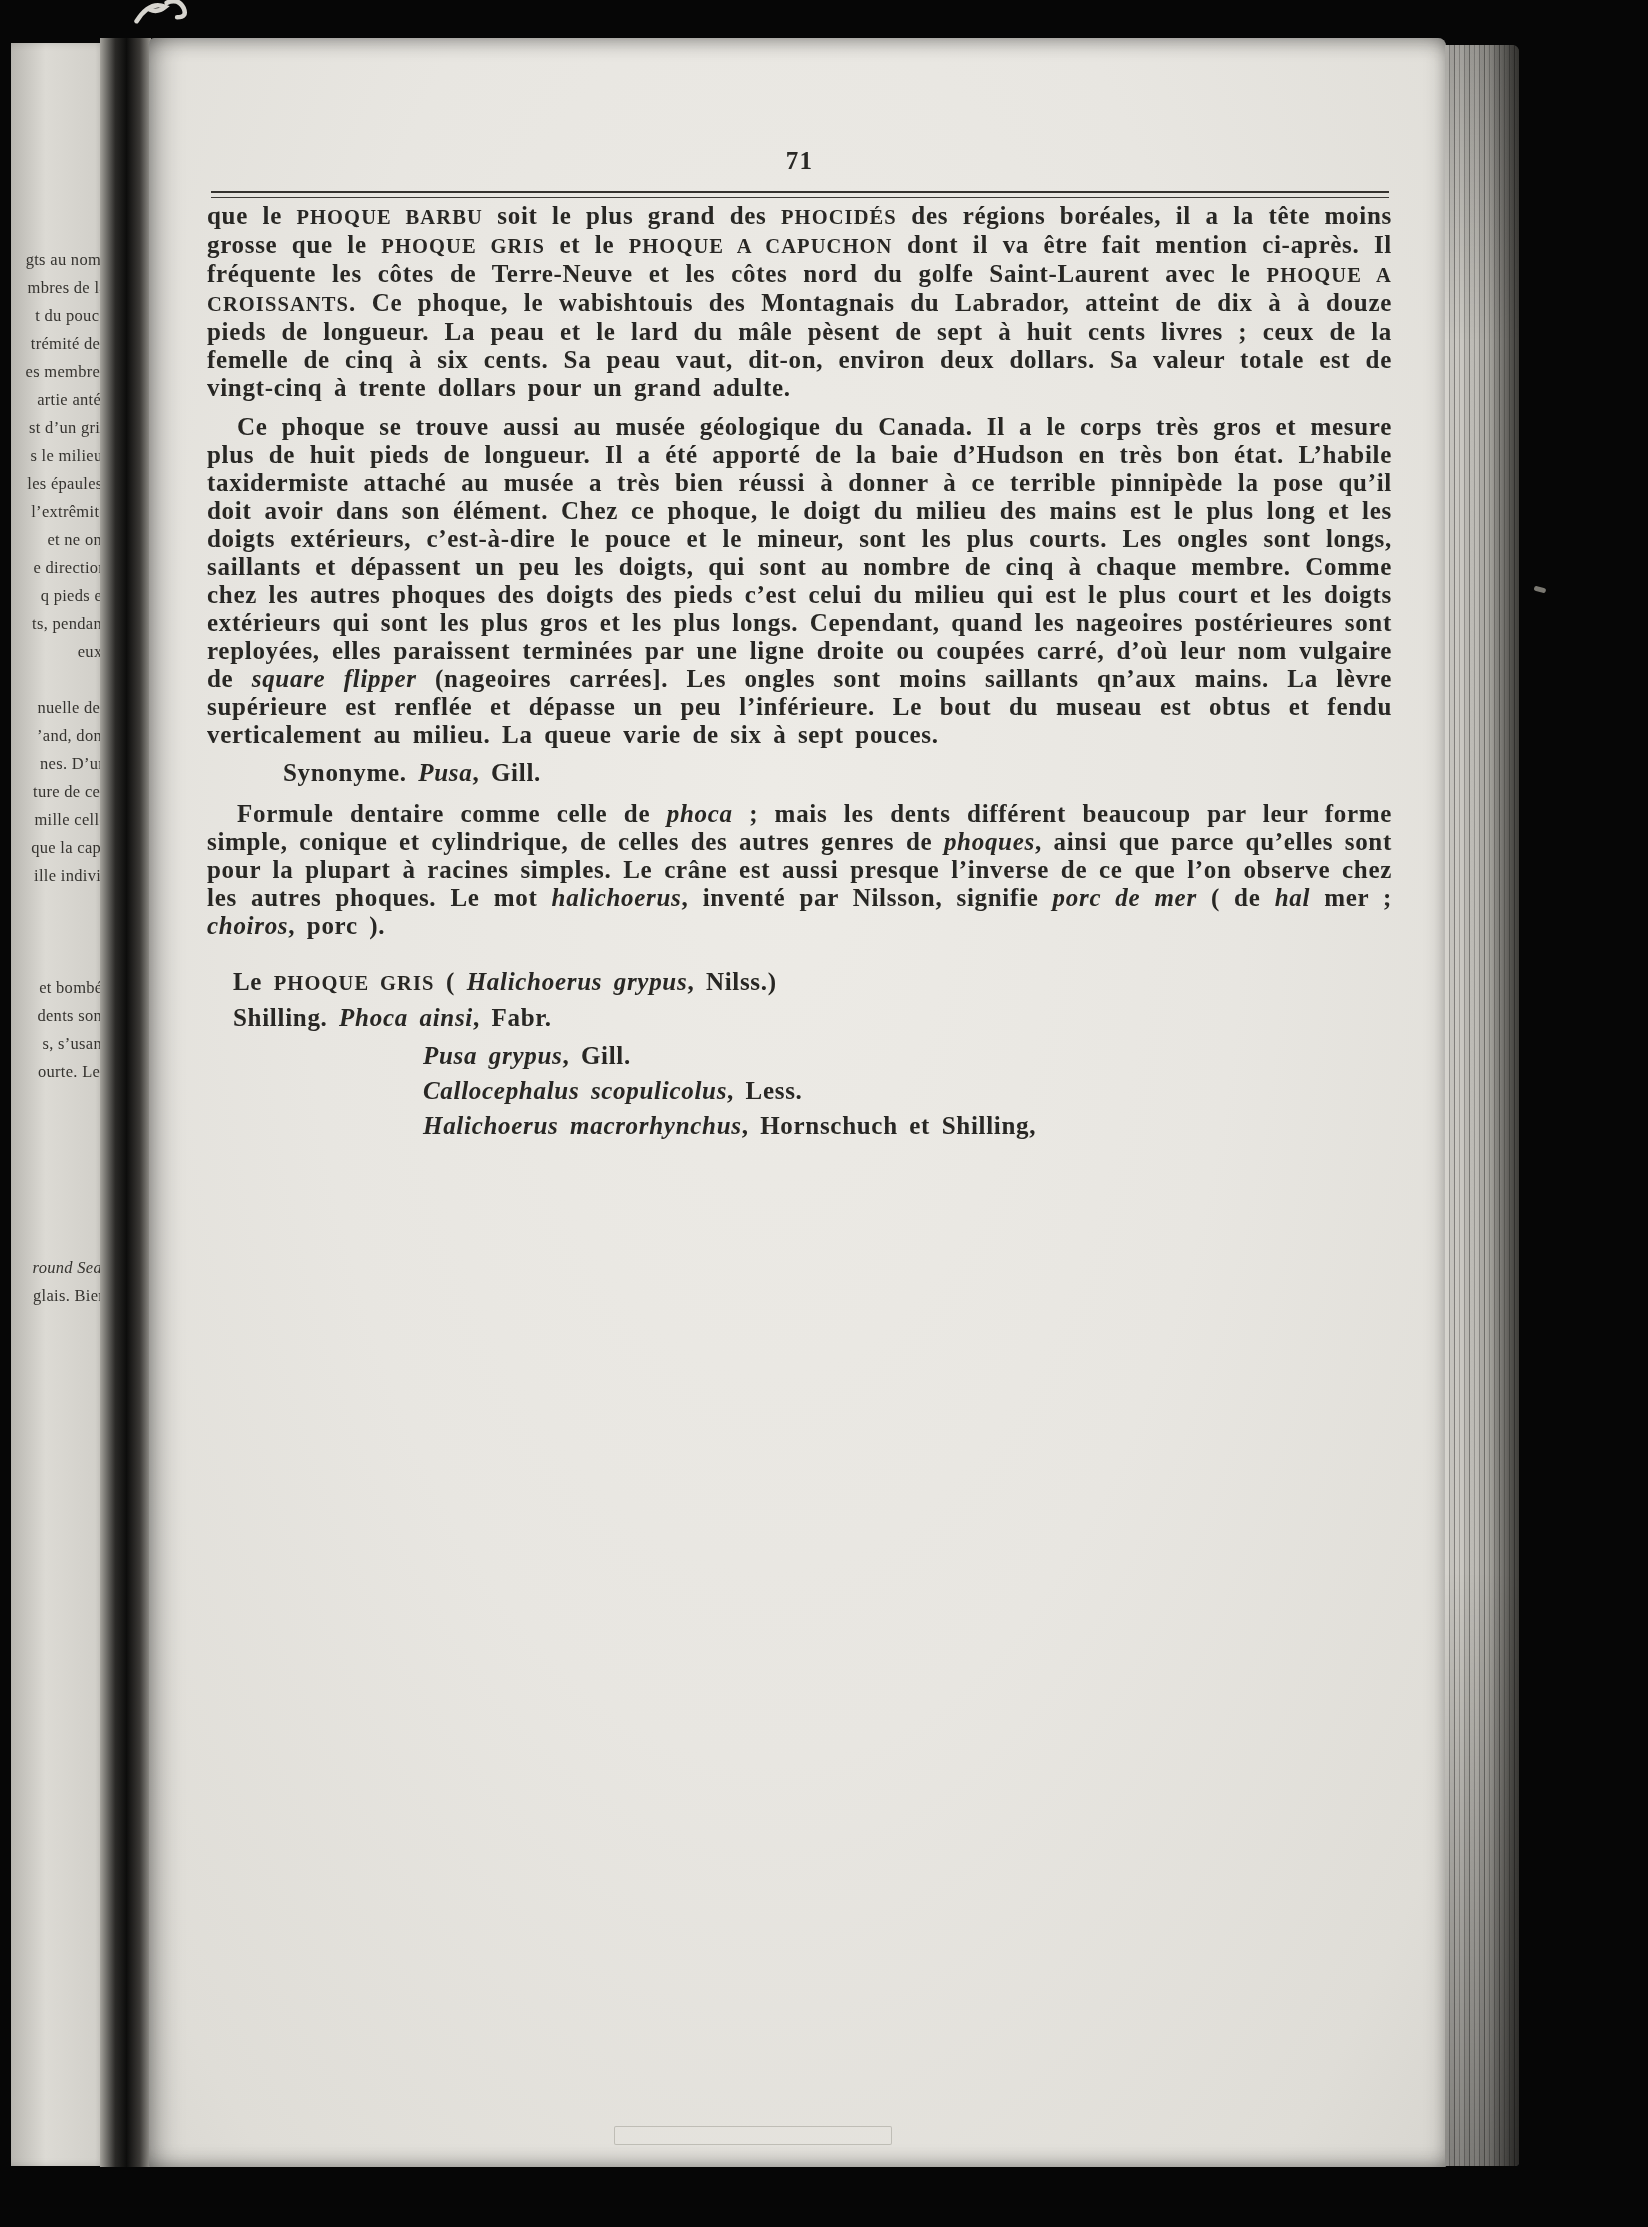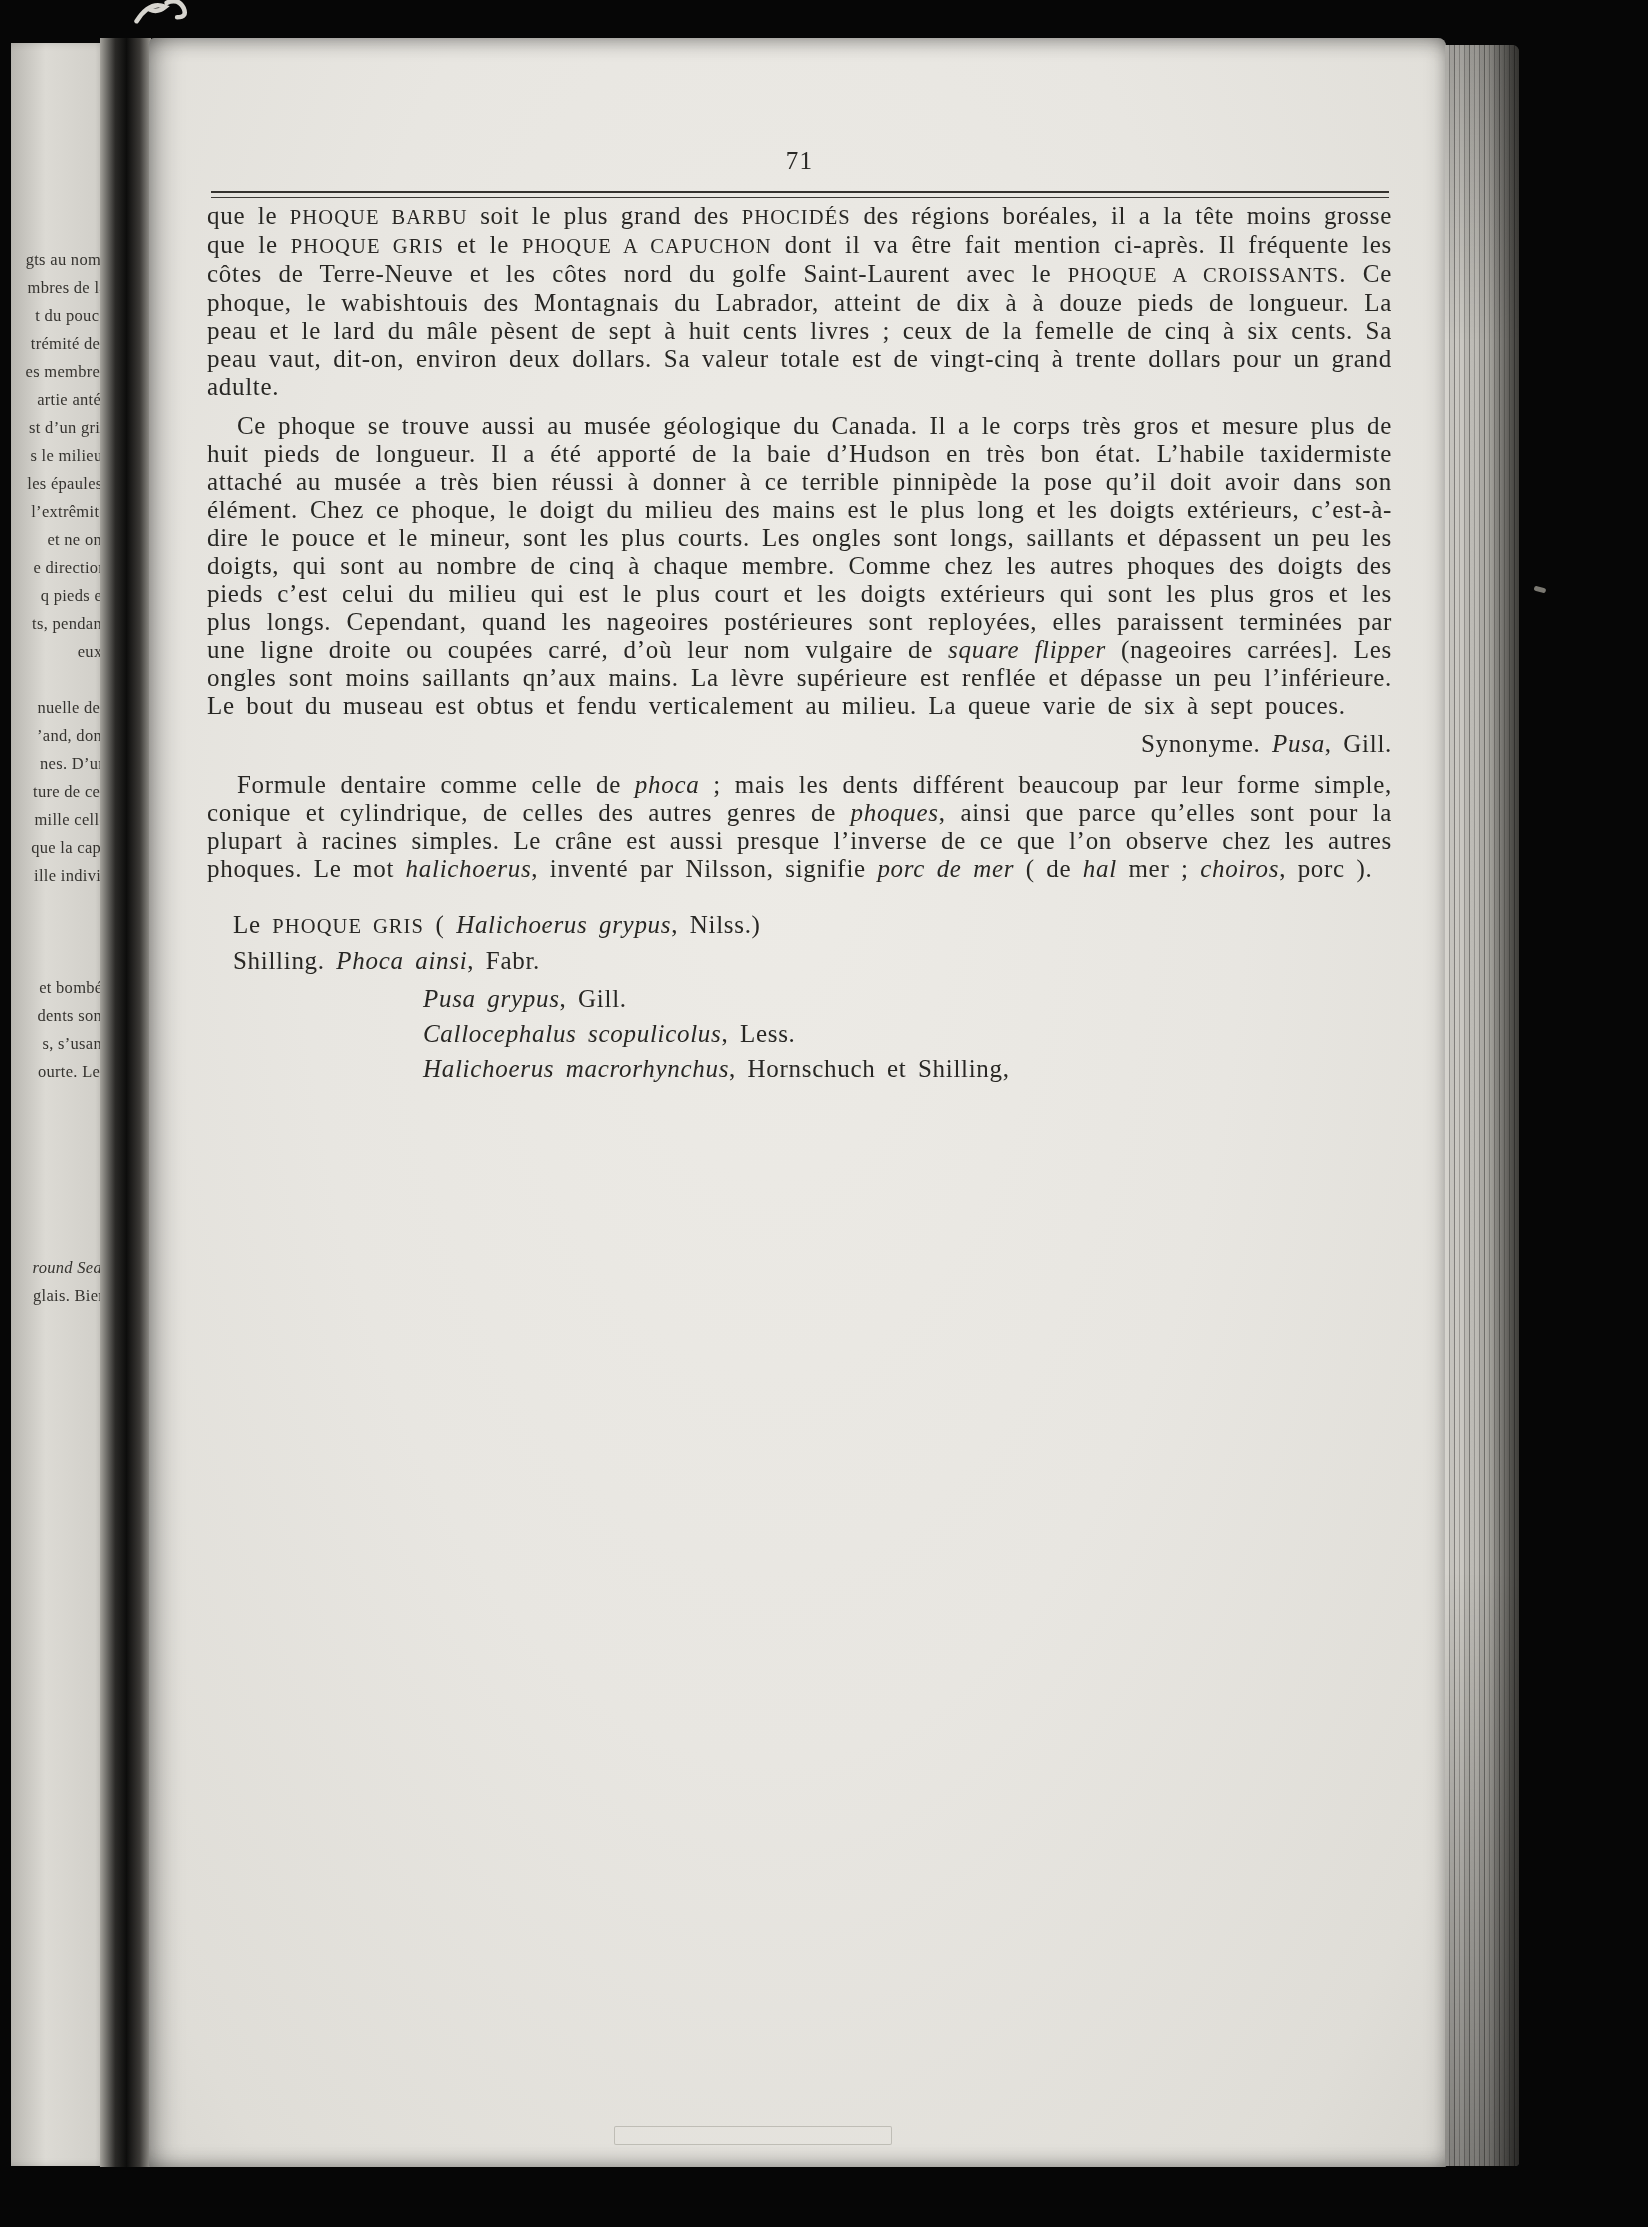--- a/index.html
+++ b/index.html
@@ -57,20 +57,21 @@
     width: 1297px;
     height: 2129px;
     border-radius: 5.3px 8px 1.3px 1.3px;
     background: radial-gradient(ellipse at 48% 35%, #edebe6 0%, #e8e6e1 50%, #dfddd7 88%, #d7d5cf 100%);
     box-shadow:
       inset 17px 0 29px -12px rgba(0,0,0,0.40),
       inset -10.5px 0 22.4px -10.5px rgba(0,0,0,0.28),
       inset 0 13px 22.4px -12px rgba(0,0,0,0.32),
       inset 0 -12px 22.4px -12px rgba(0,0,0,0.28);
     color: #2a2926;
+    font-weight: bold;
   }
 
   .page-number {
     position: absolute;
     top: 109px;
     left: 58px;
     width: 1185px;
     text-align: center;
     font-size: 25px;
     letter-spacing: 1.3px;
@@ -101,21 +102,21 @@
 
   .para { margin: 0 0 10.5px 0; }
   .para.first { text-indent: 0; }
   .para.indent { text-indent: 30px; }
 
   .genus-heading {
     text-align: center;
     margin: 9.2px 0 13px 0;
   }
   .synonyme-line {
-    text-align: right;
+    text-align: left;
     padding-left: 76px;
     margin: 0 0 13px 0;
   }
   .species-intro {
     text-align: left;
     padding-left: 26px;
     margin: 1.3px 0 6.6px 0;
   }
   .species-intro.first { margin-top: 28px; }
   .species-list {

